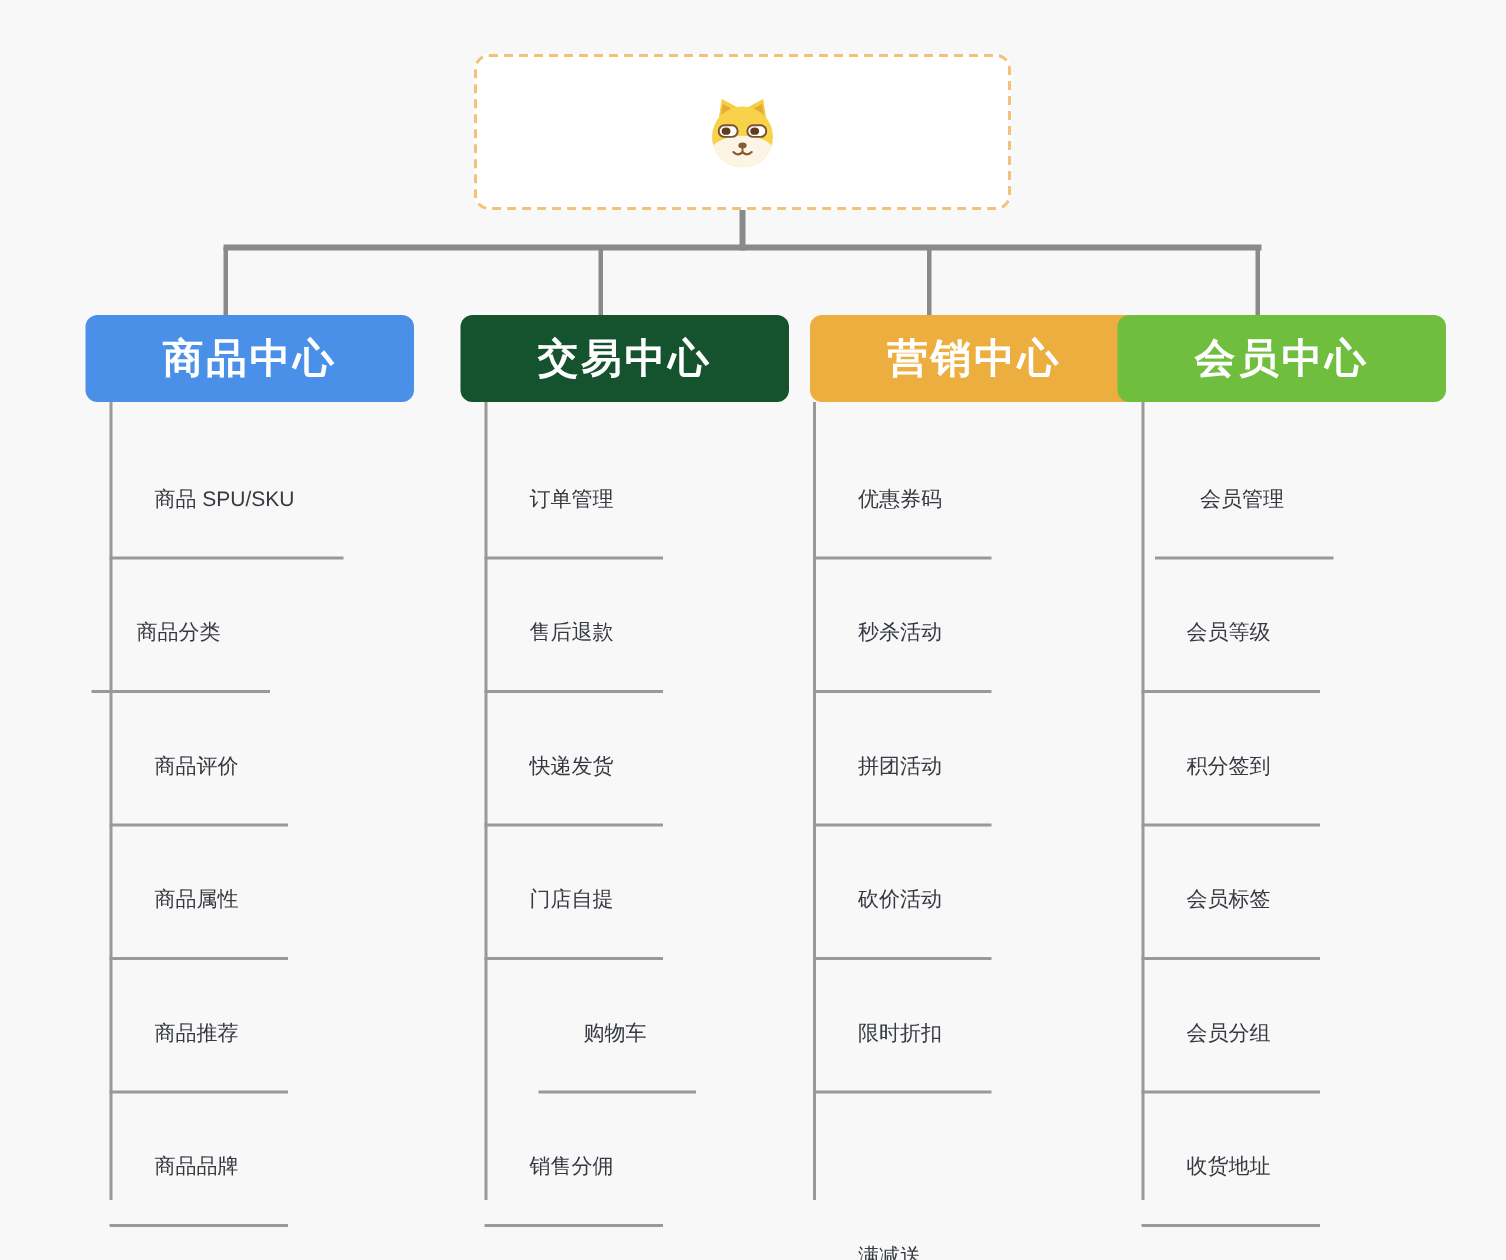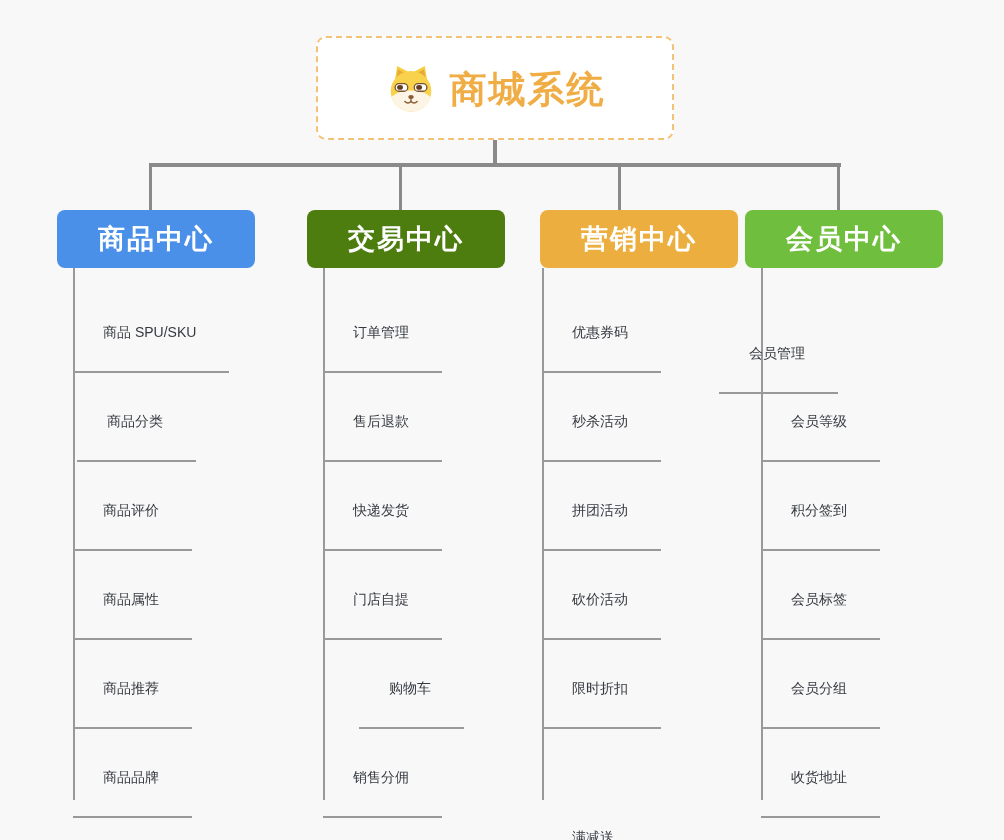--- a/index.html
+++ b/index.html
@@ -19,21 +19,21 @@
   }
   .root-label{
     font-size:37px;font-weight:bold;color:#F0AD45;letter-spacing:2px;line-height:1;
     padding-top:2px;
   }
   .root-icon{display:flex;align-items:center;}
   
   .line{position:absolute;background:#8A8A8A;}
   
   .branch-node{
-    position:absolute;width:198px;height:58px;border-radius:8px;
+    position:absolute;width:219px;height:58px;border-radius:8px;
     display:flex;align-items:center;justify-content:center;
     color:#FFFFFF;font-size:27px;font-weight:bold;letter-spacing:2px;
     cursor:pointer;
   }
   .vline{position:absolute;width:2px;background:#999999;}
   
   .child-node{
     position:absolute;white-space:nowrap;
     font-size:14px;color:#363A40;
     height:31px;line-height:34px;
@@ -63,43 +63,42 @@
         <ellipse cx="32" cy="53" rx="29" ry="18" fill="#FCF5E6" clip-path="url(#hc)"></ellipse>
         <rect x="12.5" y="26.5" width="15.5" height="9.5" rx="4.7" fill="#FFFFFF" stroke="#7A5230" stroke-width="1.6"></rect>
         <rect x="36" y="26.5" width="15.5" height="9.5" rx="4.7" fill="#FFFFFF" stroke="#7A5230" stroke-width="1.6"></rect>
         <ellipse cx="18.5" cy="31.3" rx="3.6" ry="3" fill="#5F3D1E"></ellipse>
         <ellipse cx="42" cy="31.3" rx="3.6" ry="3" fill="#5F3D1E"></ellipse>
         <ellipse cx="32" cy="43" rx="3.4" ry="2.4" fill="#8A5A33"></ellipse>
         <path d="M32 44.5 L32 48" fill="none" stroke="#8A5A33" stroke-width="1.6" stroke-linecap="round"></path>
         <path d="M24.5 48.5 Q28.2 52.3 32 48.5 Q35.8 52.3 39.5 48.5" fill="none" stroke="#8A5A33" stroke-width="1.8" stroke-linecap="round"></path>
       </svg>
     </span>
-    <span class="root-label">商城系统</span>
   </div>
 
   <div id="connectors">
       <div class="line" style="left: 493px; top: 140px; width: 4px; height: 27px; background: rgb(138, 138, 138);"></div>
       <div class="line" style="left: 148.5px; top: 163px; width: 692px; height: 4px; background: rgb(138, 138, 138);"></div>
       <div class="line" style="left: 148.5px; top: 165px; width: 3px; height: 45px; background: rgb(138, 138, 138);"></div>
       <div class="line" style="left: 398.5px; top: 165px; width: 3px; height: 45px; background: rgb(138, 138, 138);"></div>
       <div class="line" style="left: 617.5px; top: 165px; width: 3px; height: 45px; background: rgb(138, 138, 138);"></div>
       <div class="line" style="left: 836.5px; top: 165px; width: 3px; height: 45px; background: rgb(138, 138, 138);"></div>
     </div>
   <div id="branches">
       <div class="branch-node" style="left: 57px; top: 210px; background: rgb(74, 144, 232);">
         <span>商品中心</span>
       </div>
       <div class="vline" style="left: 73px; top: 268px; height: 532px; background: rgb(153, 153, 153);"></div>
       <div class="child-node" style="left: 73px; top: 315px; border-bottom-color: rgb(153, 153, 153);">商品 SPU/SKU</div>
-      <div class="child-node" style="left: 77px; top: 404px; border-bottom-color: rgb(153, 153, 153);">商品分类</div>
+      <div class="child-node" style="left: 61px; top: 404px; border-bottom-color: rgb(153, 153, 153);">商品分类</div>
       <div class="child-node" style="left: 73px; top: 493px; border-bottom-color: rgb(153, 153, 153);">商品评价</div>
       <div class="child-node" style="left: 73px; top: 582px; border-bottom-color: rgb(153, 153, 153);">商品属性</div>
       <div class="child-node" style="left: 73px; top: 671px; border-bottom-color: rgb(153, 153, 153);">商品推荐</div>
       <div class="child-node" style="left: 73px; top: 760px; border-bottom-color: rgb(153, 153, 153);">商品品牌</div>
-      <div class="branch-node" style="left: 307px; top: 210px; background: #4d7c0f;">
+      <div class="branch-node" style="left: 307px; top: 210px; background: #14532d;">
         <span>交易中心</span>
       </div>
       <div class="vline" style="left: 323px; top: 268px; height: 532px; background: rgb(153, 153, 153);"></div>
       <div class="child-node" style="left: 323px; top: 315px; border-bottom-color: rgb(153, 153, 153);">订单管理</div>
       <div class="child-node" style="left: 323px; top: 404px; border-bottom-color: rgb(153, 153, 153);">售后退款</div>
       <div class="child-node" style="left: 323px; top: 493px; border-bottom-color: rgb(153, 153, 153);">快递发货</div>
       <div class="child-node" style="left: 323px; top: 582px; border-bottom-color: rgb(153, 153, 153);">门店自提</div>
       <div class="child-node" style="left: 323px; top: 671px; border-bottom-color: rgb(153, 153, 153); margin-left: 36px;">购物车</div>
       <div class="child-node" style="left: 323px; top: 760px; border-bottom-color: rgb(153, 153, 153);">销售分佣</div>
       <div class="branch-node" style="left: 526px; top: 210px; background: rgb(236, 175, 63); margin-left: 14px;">
@@ -109,20 +108,20 @@
       <div class="child-node" style="left: 542px; top: 315px; border-bottom-color: rgb(153, 153, 153);">优惠券码</div>
       <div class="child-node" style="left: 542px; top: 404px; border-bottom-color: rgb(153, 153, 153);">秒杀活动</div>
       <div class="child-node" style="left: 542px; top: 493px; border-bottom-color: rgb(153, 153, 153);">拼团活动</div>
       <div class="child-node" style="left: 542px; top: 582px; border-bottom-color: rgb(153, 153, 153);">砍价活动</div>
       <div class="child-node" style="left: 542px; top: 671px; border-bottom-color: rgb(153, 153, 153);">限时折扣</div>
       <div class="child-node" style="left: 542px; top: 793px; border-bottom-color: rgb(153, 153, 153); margin-top: 27px;">满减送</div>
       <div class="branch-node" style="left: 745px; top: 210px; background: rgb(111, 190, 61);">
         <span>会员中心</span>
       </div>
       <div class="vline" style="left: 761px; top: 268px; height: 532px; background: rgb(153, 153, 153);"></div>
-      <div class="child-node" style="left: 719px; top: 315px; border-bottom-color: rgb(153, 153, 153); margin-top: 21px;">会员管理</div>
+      <div class="child-node" style="left: 770px; top: 315px; border-bottom-color: rgb(153, 153, 153);">会员管理</div>
       <div class="child-node" style="left: 761px; top: 404px; border-bottom-color: rgb(153, 153, 153);">会员等级</div>
       <div class="child-node" style="left: 761px; top: 493px; border-bottom-color: rgb(153, 153, 153);">积分签到</div>
       <div class="child-node" style="left: 761px; top: 582px; border-bottom-color: rgb(153, 153, 153);">会员标签</div>
       <div class="child-node" style="left: 761px; top: 671px; border-bottom-color: rgb(153, 153, 153);">会员分组</div>
       <div class="child-node" style="left: 761px; top: 760px; border-bottom-color: rgb(153, 153, 153);">收货地址</div>
     </div>
 </div>
 
 </body></html>

